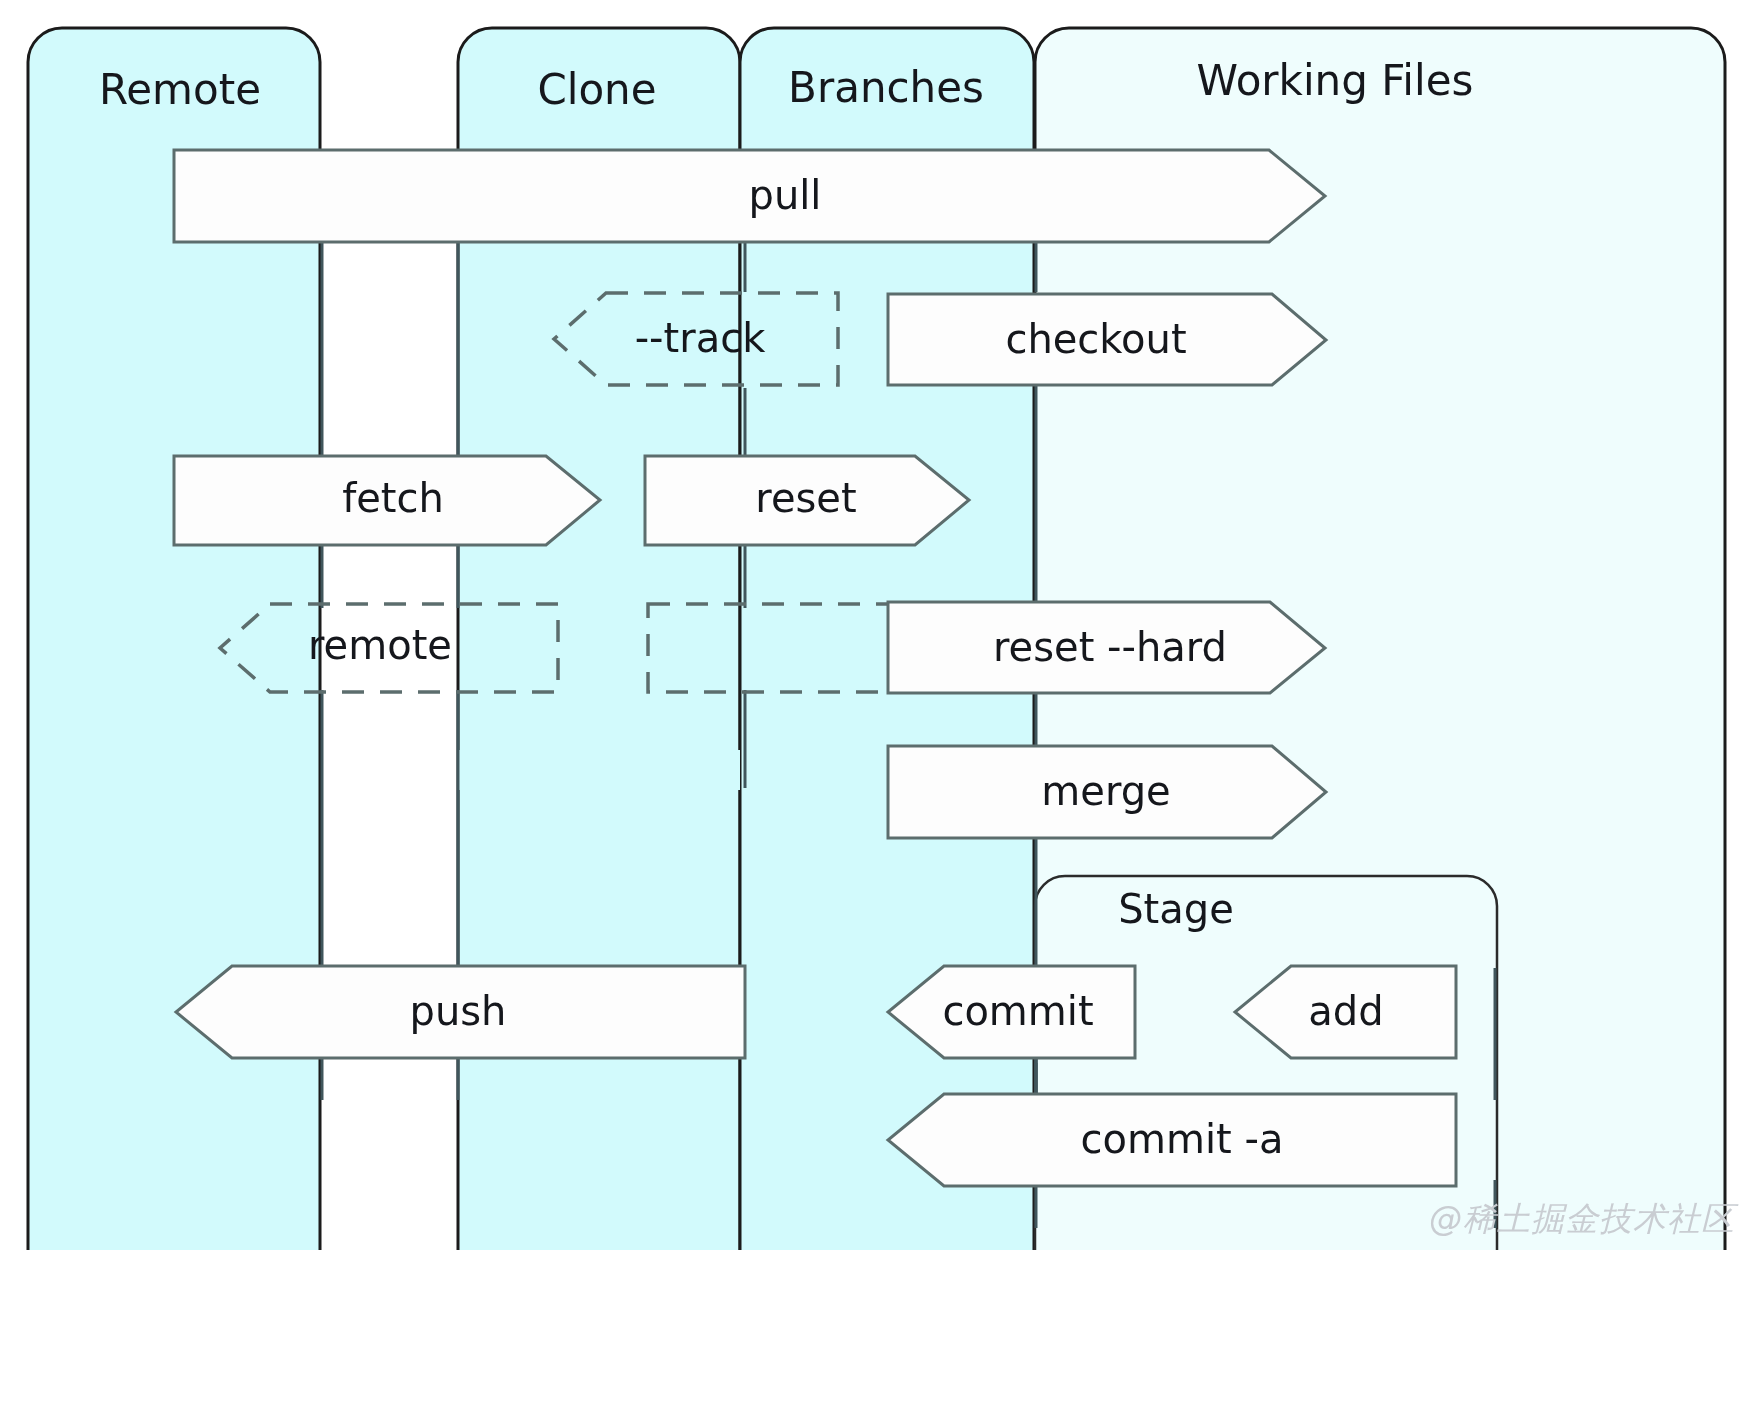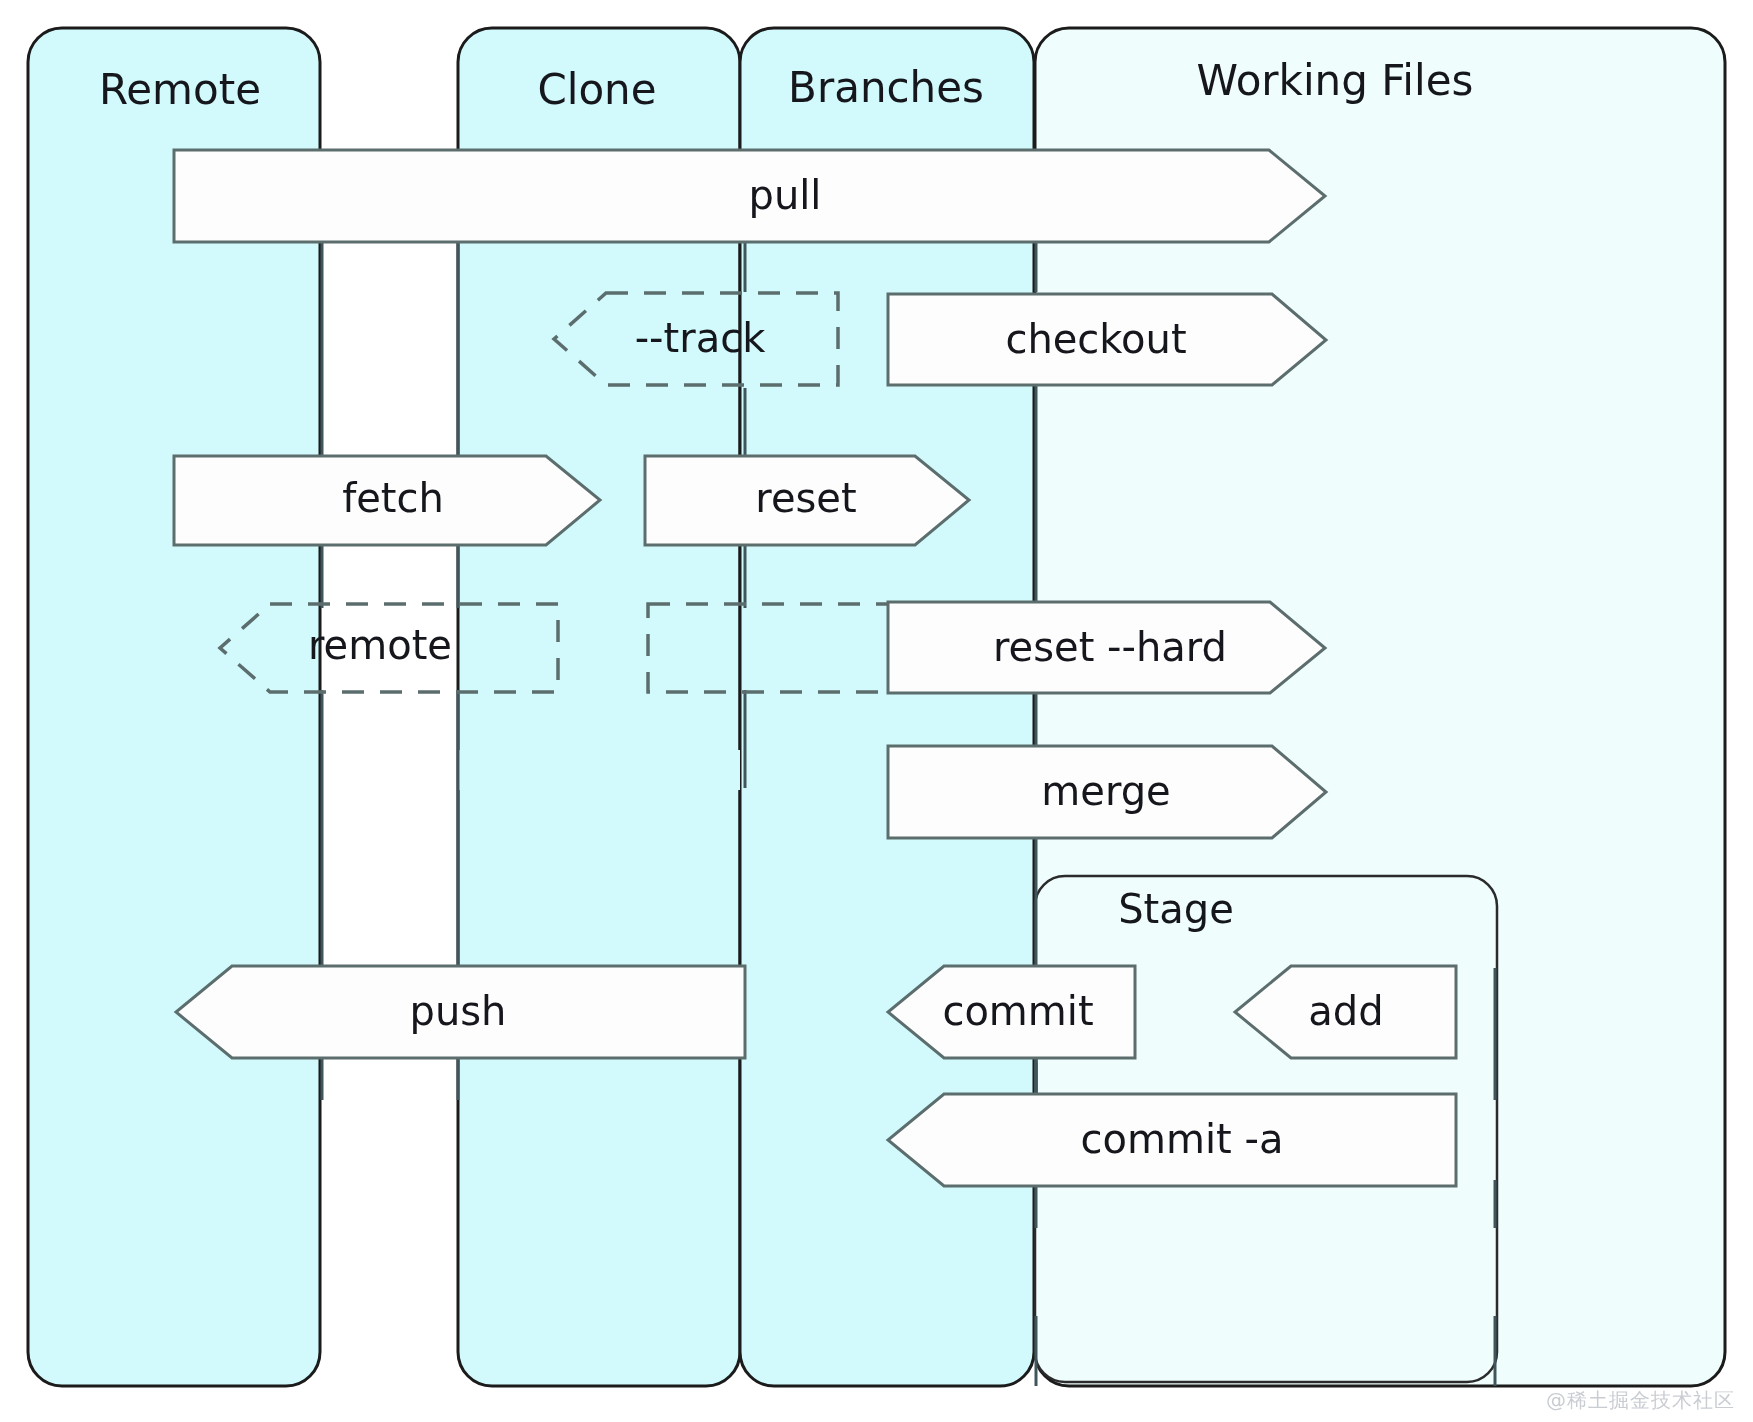--- a/index.html
+++ b/index.html
@@ -6,21 +6,21 @@
     margin: 0;
     padding: 0;
     background: #ffffff;
   }
   body {
     font-family: "DejaVu Sans", sans-serif;
   }
   #stage {
     position: relative;
     width: 1753px;
-    height: 1422px;
+    height: 1250px;
     background: #ffffff;
     overflow: hidden;
   }
   #stage svg.layer {
     position: absolute;
     left: 0;
     top: 0;
     width: 1753px;
     height: 1422px;
   }
@@ -51,24 +51,25 @@
     dominant-baseline: middle;
   }
   .lane-title { font-size: 42px; }
   .stage-title { font-size: 40px; }
   .arrow-label { font-size: 40px; }
   .watermark {
     position: absolute;
     right: 18px;
     bottom: 8px;
     font-family: "DejaVu Sans", sans-serif;
-    font-size: 20px;
+    font-size: 33px;
     color: #c9cdd2;
     letter-spacing: 1px;
     white-space: nowrap;
+    font-style: italic;
   }
 </style>
 </head>
 <body>
 
 <div id="stage">
 
   <svg class="layer" viewBox="0 0 1753 1422" xmlns="http://www.w3.org/2000/svg">
 
     <g>

